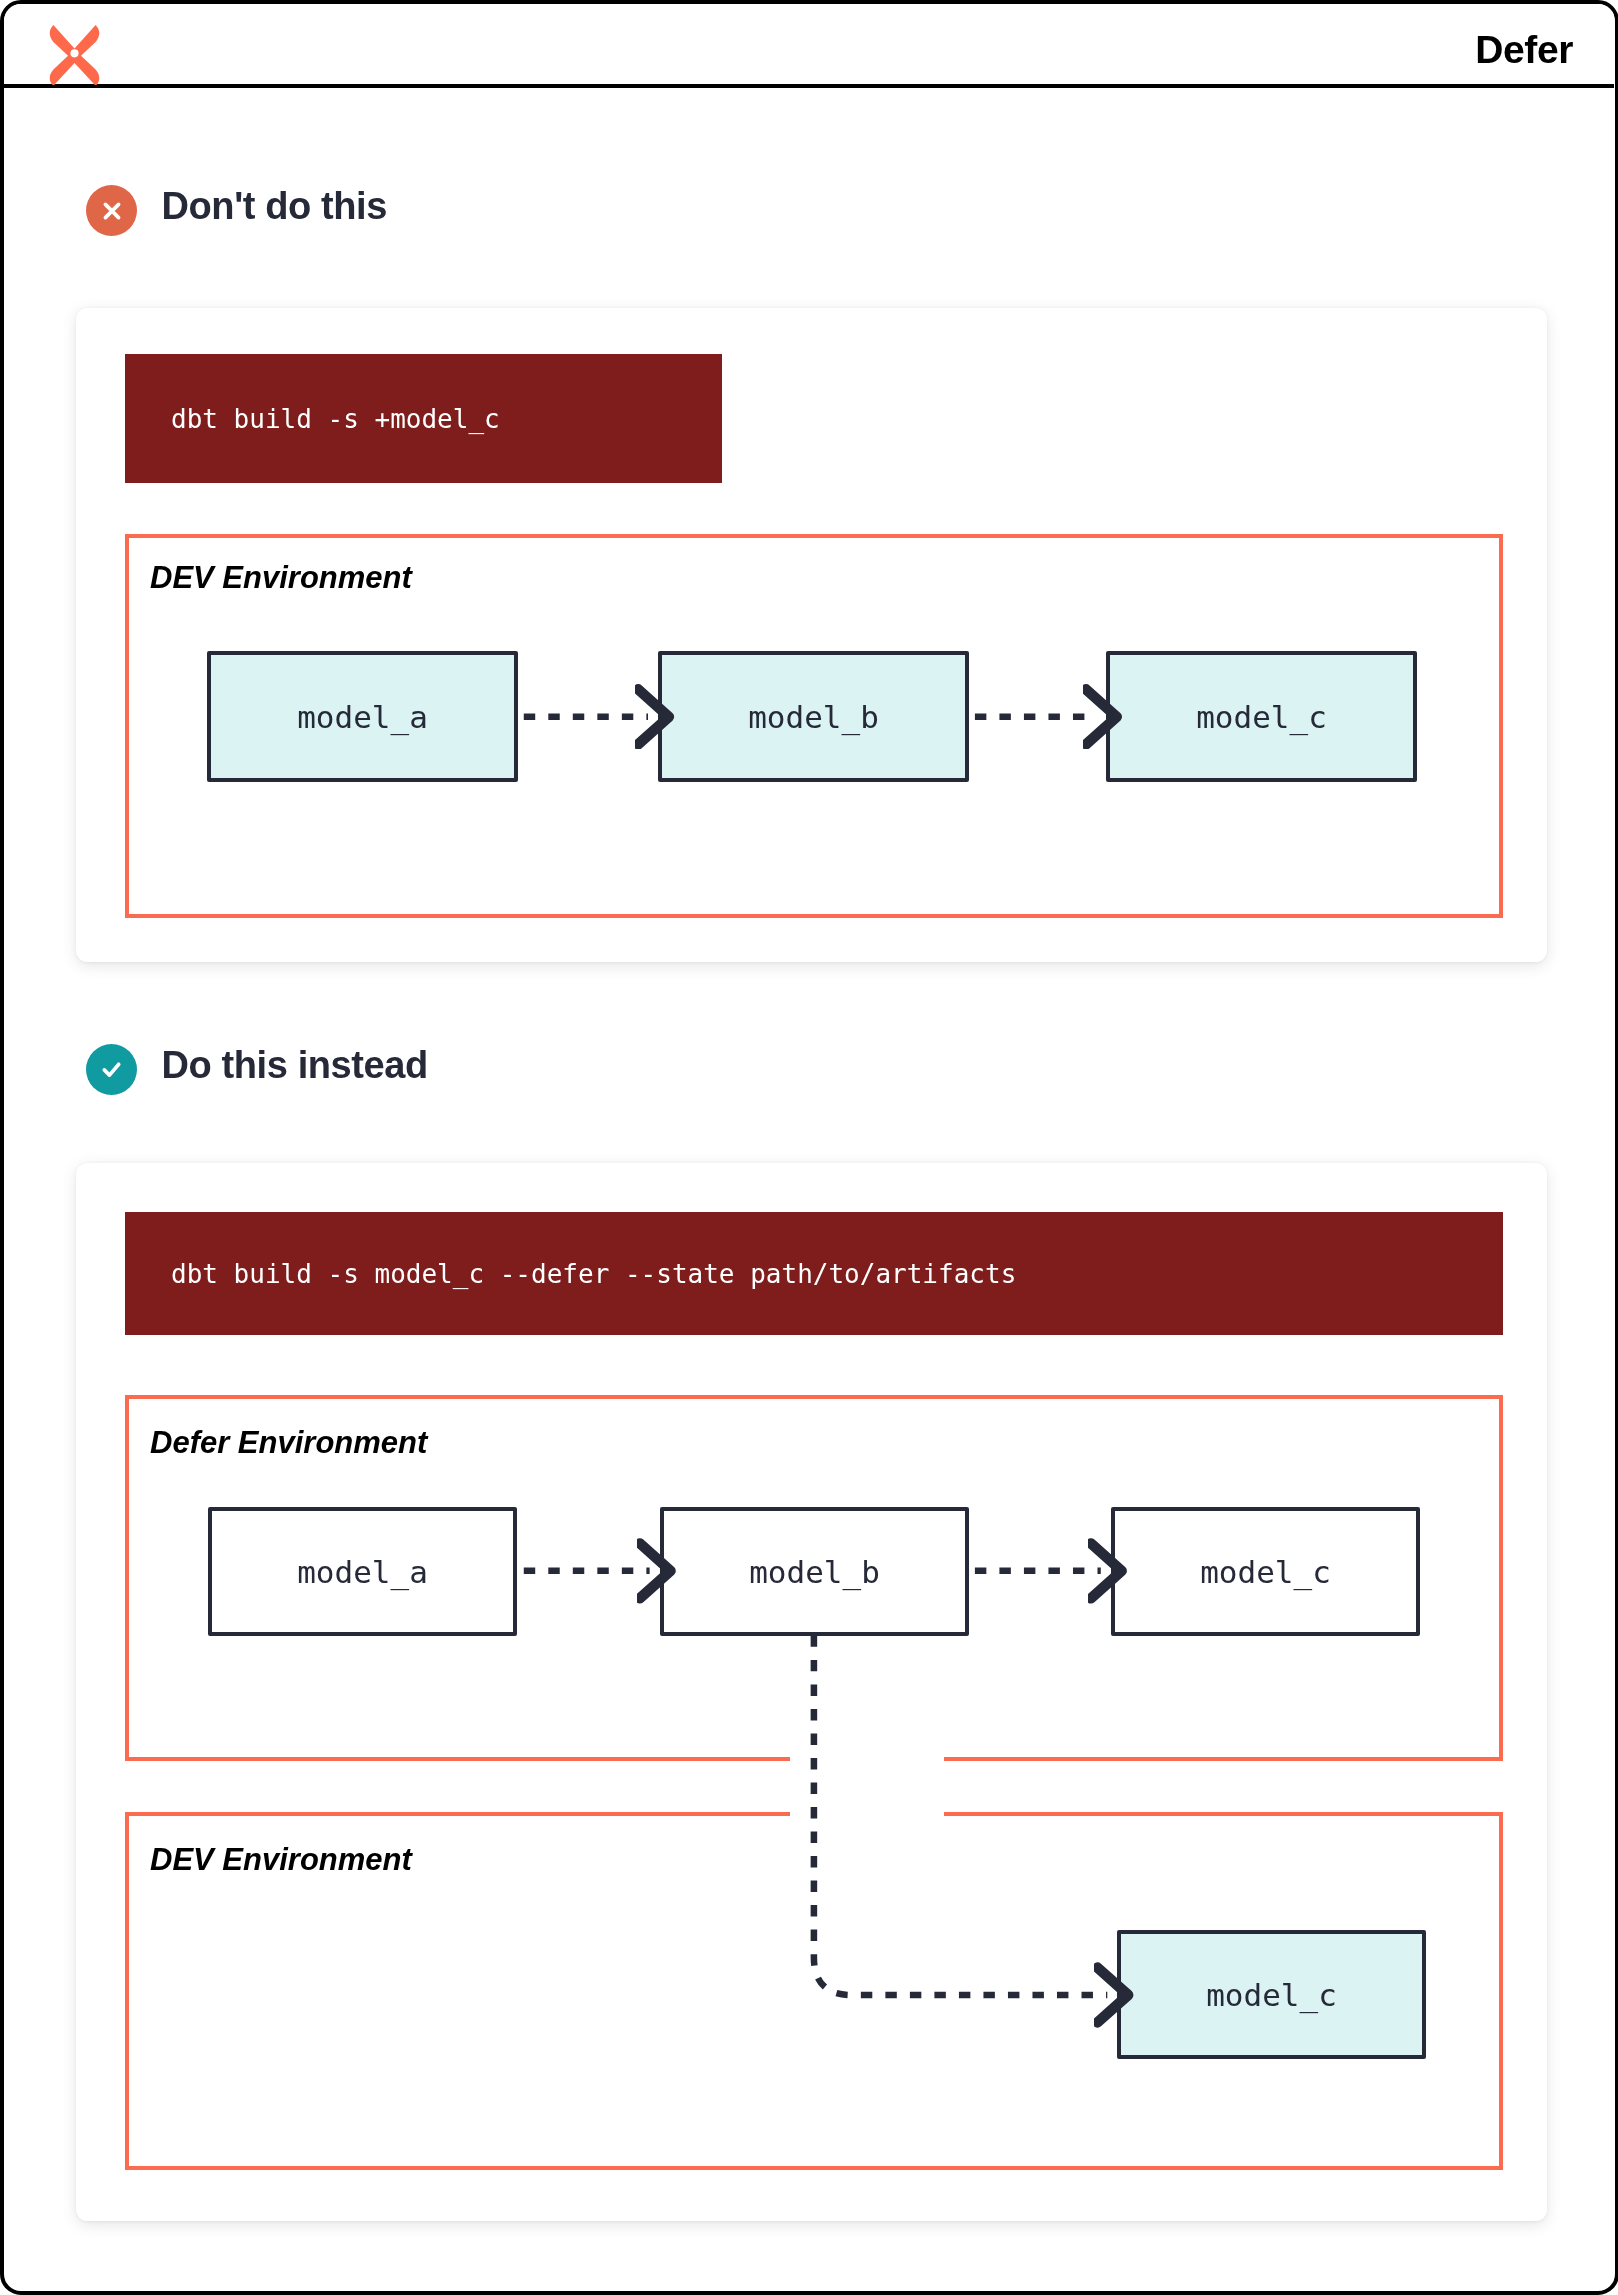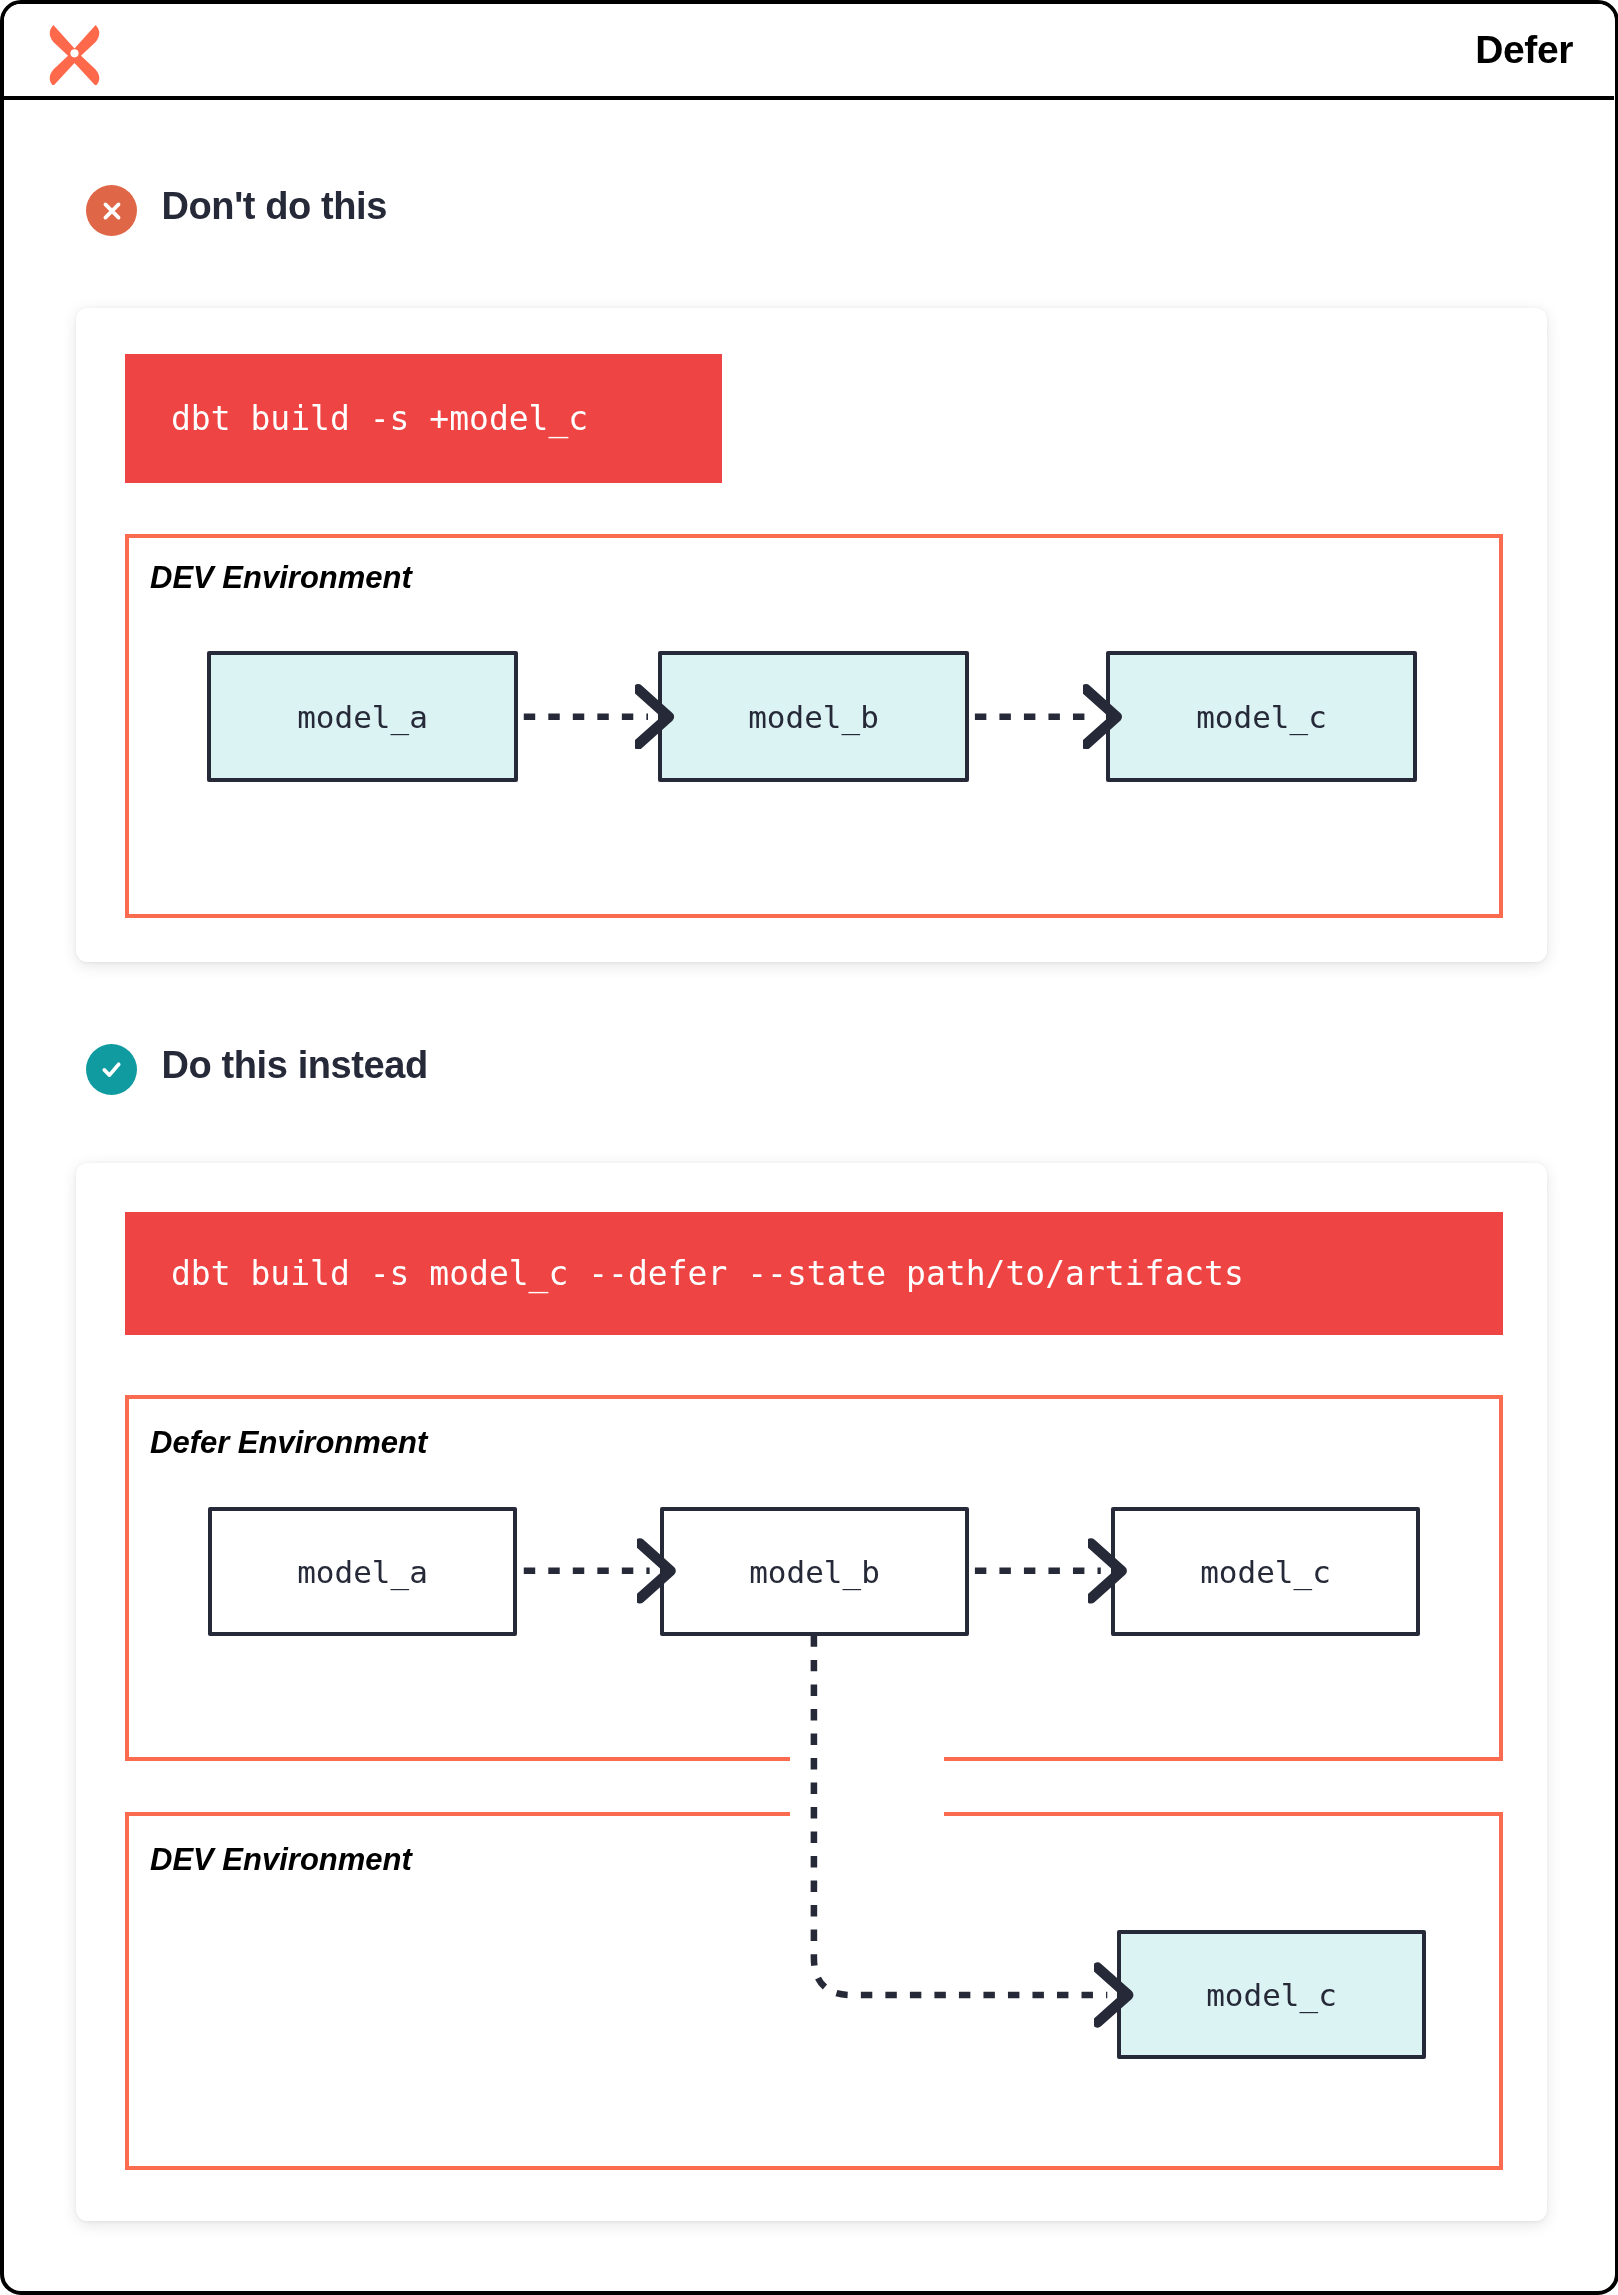--- a/index.html
+++ b/index.html
@@ -19,21 +19,21 @@
     border: 4.1px solid #000000;
     border-radius: 21px;
     overflow: hidden;
   }
 
   
   .header {
     position: absolute;
     left: 0; top: 0;
     width: 1610px;
-    height: 96px;
+    height: 84px;
     border-bottom: 4.1px solid #000000;
     background: #ffffff;
   }
 
   .logo {
     position: absolute;
     left: 41px; top: 16.3px;
     width: 59px; height: 65px;
   }
 
@@ -83,24 +83,24 @@
     background: #ffffff;
     border-radius: 11.4px;
     box-shadow: 0 3.3px 14.7px rgba(0,0,0,0.10), 0 0.8px 3.3px rgba(0,0,0,0.05);
   }
   .card-1 { left: 72px;  top: 304px;  width: 1471px; height: 654px; }
   .card-2 { left: 72px;  top: 1159px; width: 1471px; height: 1058px; }
 
   
   .code {
     position: absolute;
-    background: #ef4444;
+    background: #7f1d1d;
     color: #ffffff;
     font-family: "DejaVu Sans Mono", "Liberation Mono", monospace;
-    font-size: 33px;
+    font-size: 26px;
     display: flex;
     align-items: center;
     padding-left: 46px;
     letter-spacing: 0px;
     white-space: nowrap;
   }
   .code-1 { left: 121px; top: 350px;  width: 597px;  height: 129px; }
   .code-2 { left: 121px; top: 1208px; width: 1378px; height: 123px; }
 
   

